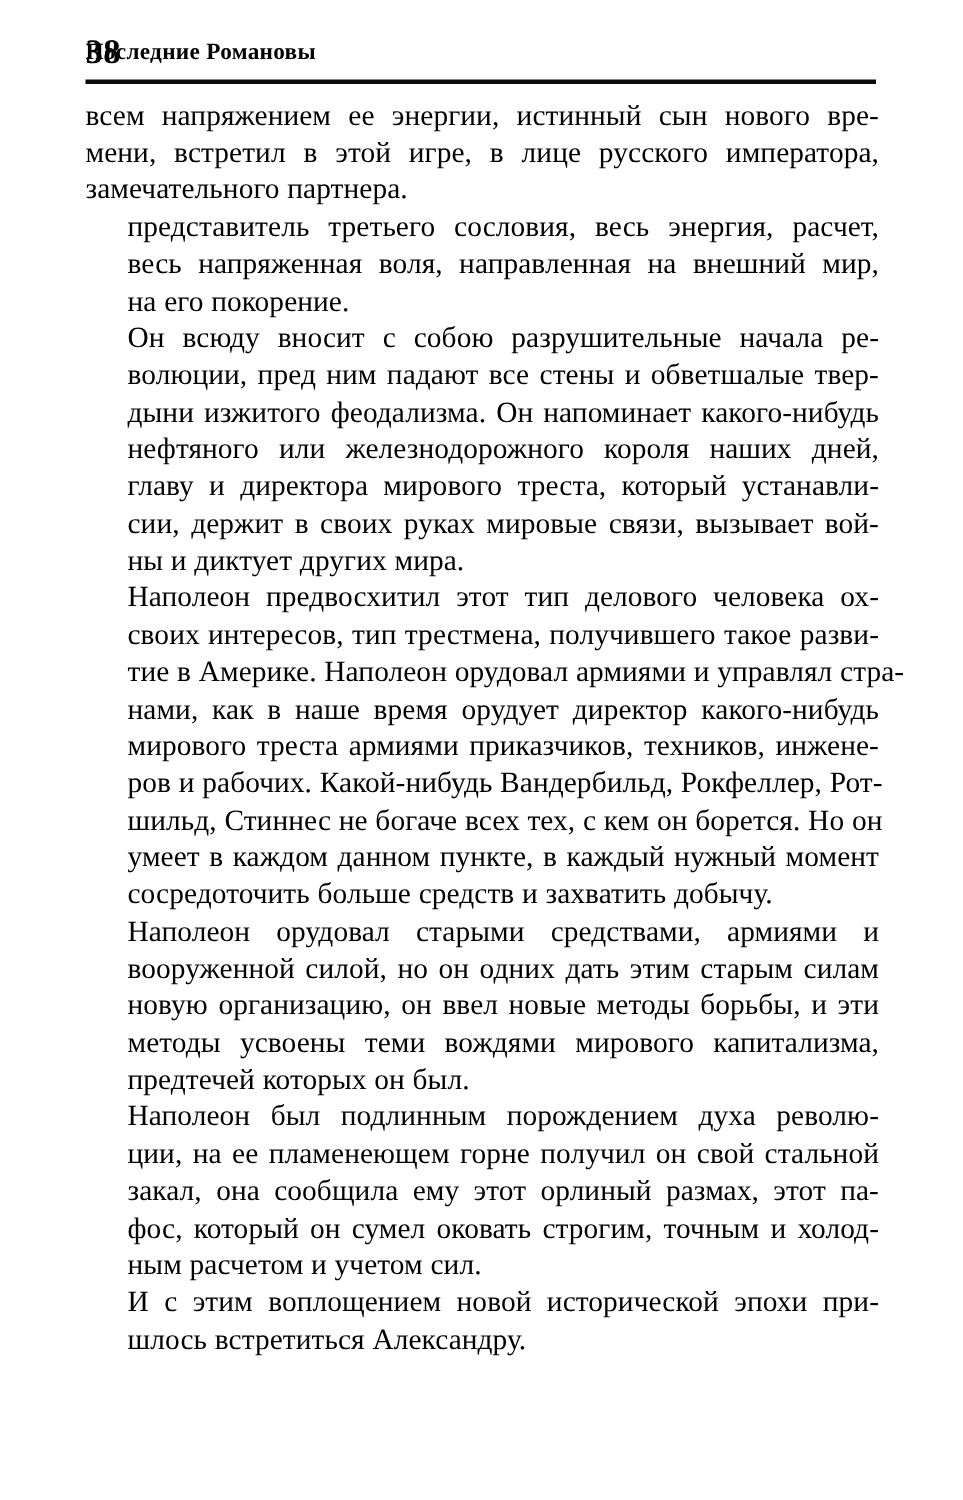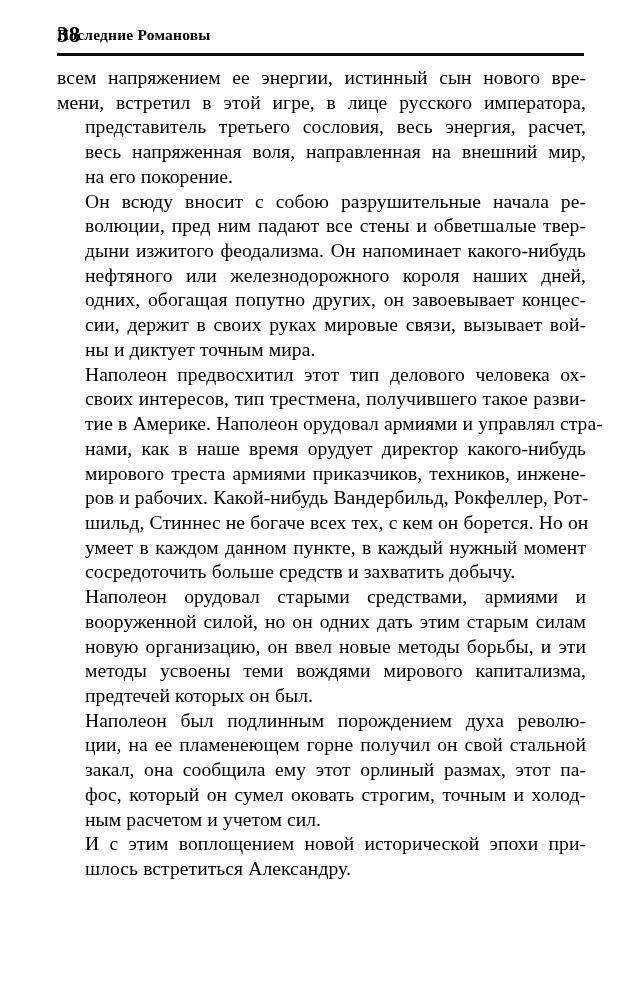--- a/index.html
+++ b/index.html
@@ -116,34 +116,35 @@
     <div class="folio">38</div>
     <div class="running-title">Последние Романовы</div>
   </div>
 
   <div class="header-rule"></div>
 
   <div class="textblock">
       <p class="para first">
         <span class="line">всем напряжением ее энергии, истинный сын нового вре-</span>
         <span class="line">мени, встретил в этой игре, в лице русского императора,</span>
+        <span class="line last">замечательного партнера.</span>
       </p>
       <p class="para">
         <span class="line">представитель третьего сословия, весь энергия, расчет,</span>
         <span class="line">весь напряженная воля, направленная на внешний мир,</span>
         <span class="line last">на его покорение.</span>
       </p>
       <p class="para">
         <span class="line indent">Он всюду вносит с собою разрушительные начала ре-</span>
         <span class="line">волюции, пред ним падают все стены и обветшалые твер-</span>
         <span class="line">дыни изжитого феодализма. Он напоминает какого-нибудь</span>
         <span class="line">нефтяного или железнодорожного короля наших дней,</span>
-        <span class="line">одних, обогащая попутно других, он завоевывает концес-</span>
+        <span class="line">главу и директора мирового треста, который устанавли-</span>
         <span class="line">сии, держит в своих руках мировые связи, вызывает вой-</span>
-        <span class="line last">ны и диктует точным мира.</span>
+        <span class="line last">ны и диктует других мира.</span>
       </p>
       <p class="para">
         <span class="line indent">Наполеон предвосхитил этот тип делового человека ох-</span>
         <span class="line">своих интересов, тип трестмена, получившего такое разви-</span>
         <span class="line">тие в Америке. Наполеон орудовал армиями и управлял стра-</span>
         <span class="line">нами, как в наше время орудует директор какого-нибудь</span>
         <span class="line">мирового треста армиями приказчиков, техников, инжене-</span>
         <span class="line">ров и рабочих. Какой-нибудь Вандербильд, Рокфеллер, Рот-</span>
         <span class="line">шильд, Стиннес не богаче всех тех, с кем он борется. Но он</span>
         <span class="line">умеет в каждом данном пункте, в каждый нужный момент</span>

